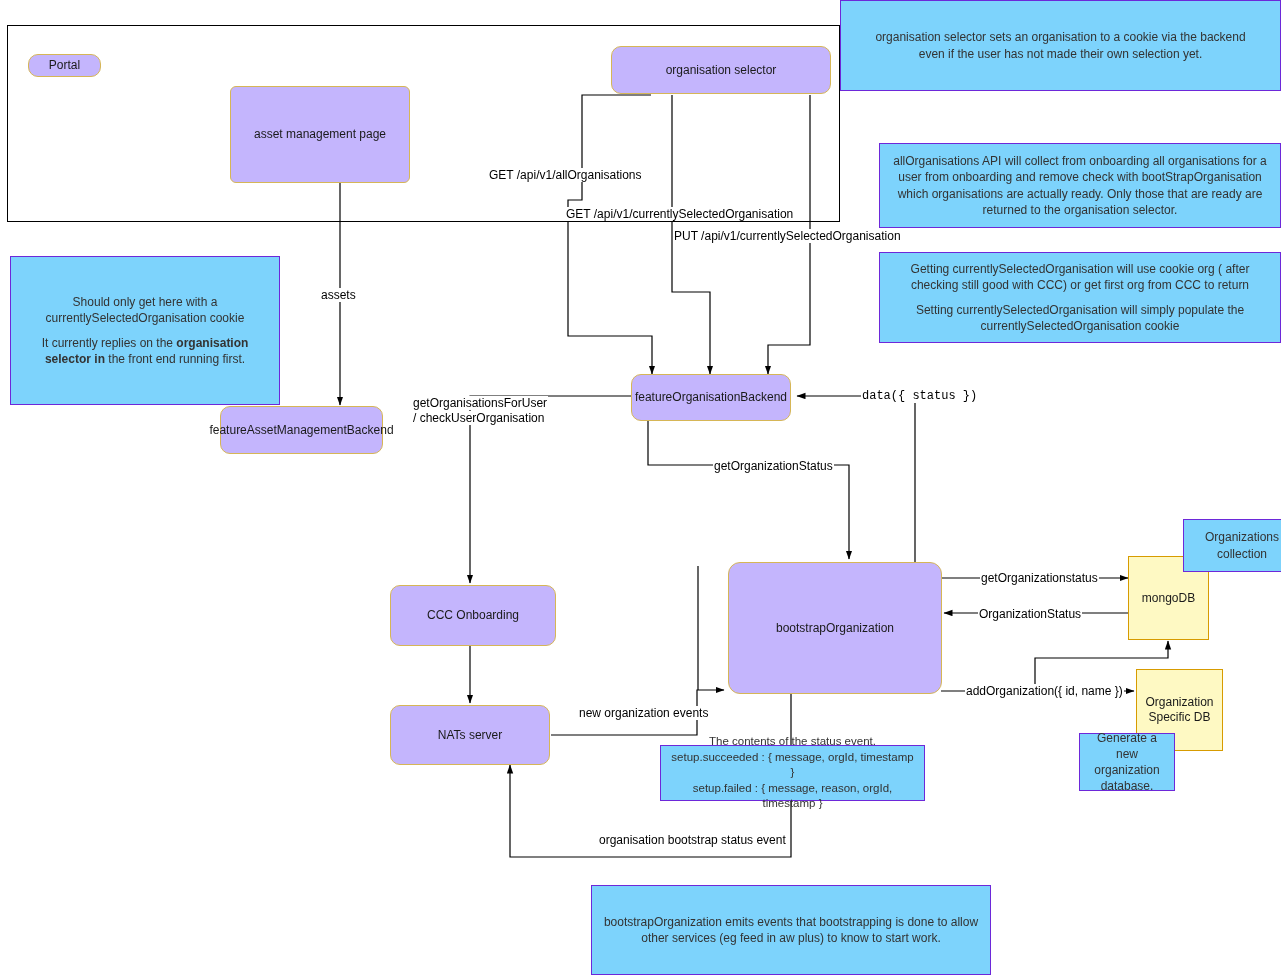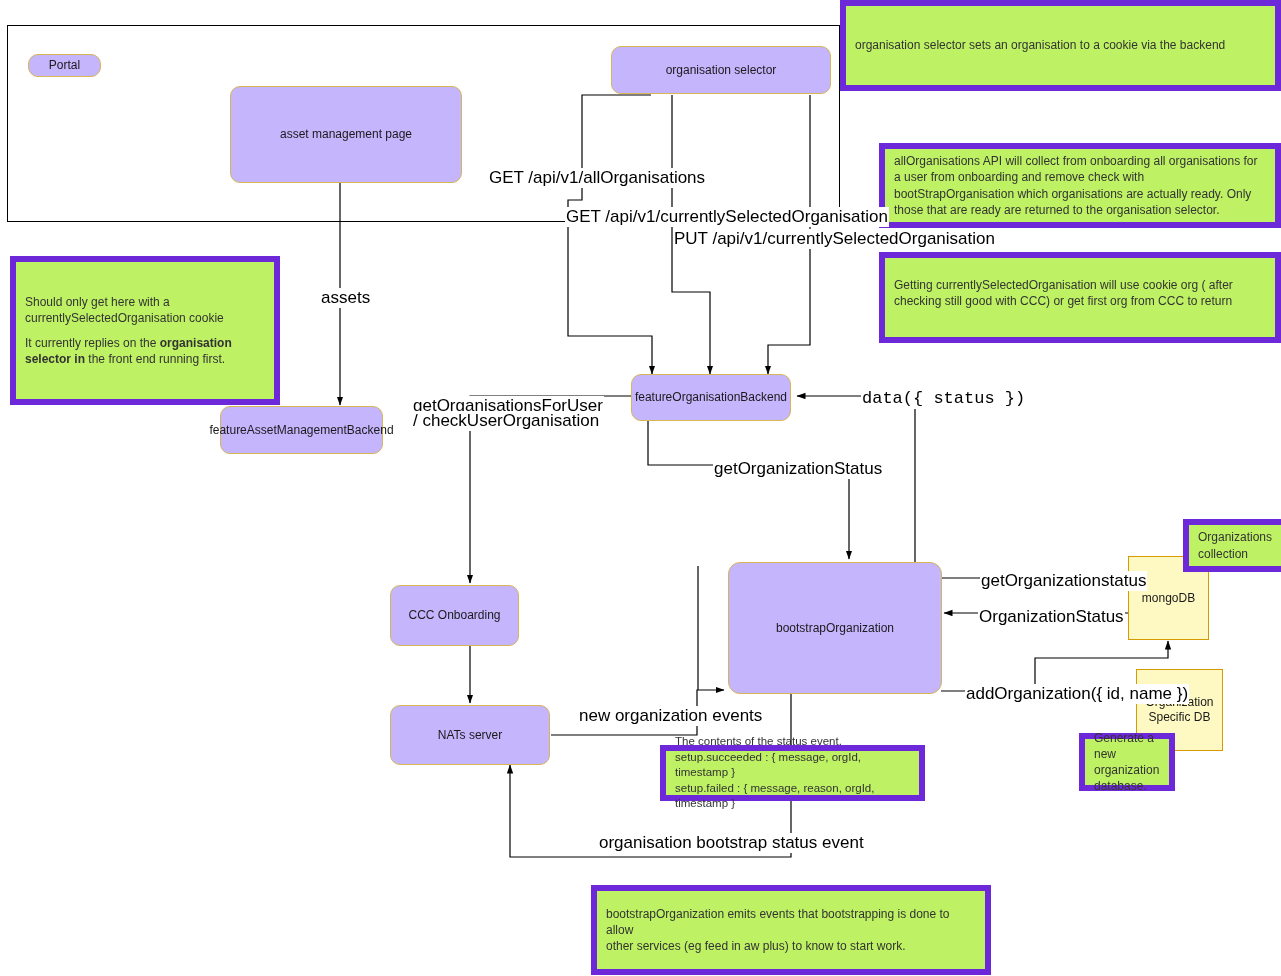--- a/index.html
+++ b/index.html
@@ -50,36 +50,36 @@
   }
   .node.frame {
     background: transparent;
     border: 1px solid #000000;
     border-radius: 0;
     display: block;
   }
   .note {
     position: absolute;
     box-sizing: border-box;
-    background: #bef264;
-    border: 6px solid #6d28d9;
+    background: #7dd3fc;
+    border: 1px solid #6d28d9;
     font-size: 12px;
     color: #333333;
     line-height: 1.35;
-    text-align: left;
+    text-align: center;
     display: flex;
     align-items: center;
     justify-content: center;
     padding: 6px 9px;
   }
   .note .inner { width: 100%; }
   .note b { font-weight: bold; }
   .elabel {
     position: absolute;
-    font-size: 17px;
+    font-size: 12px;
     color: #000000;
     background: #ffffff;
     line-height: 1.2;
     white-space: nowrap;
     padding: 0 1px;
   }
   .spacer { height: 9px; }
 </style>
 </head>
 <body>
@@ -125,37 +125,37 @@
       <path d="M791,690 L791,857 L510,857 L510,765" marker-end="url(#arrow)"></path>
     </g>
   </svg>
 
   <div class="node frame" style="left:7px; top:25px; width:833px; height:197px;"></div>
 
   <div class="node yellow" style="left:28px; top:54px; width:73px; height:23px;">
     <span>Portal</span>
   </div>
 
-  <div class="node yellow" style="left:230px; top:86px; width:232px; height:97px;">
+  <div class="node yellow" style="left:230px; top:86px; width:180px; height:97px;border-radius:6px;">
     <span>asset management page</span>
   </div>
 
   <div class="node yellow" style="left:611px; top:46px; width:220px; height:48px;">
     <span>organisation selector</span>
   </div>
 
   <div class="node yellow" style="left:220px; top:406px; width:163px; height:48px;">
     <span>featureAssetManagementBackend</span>
   </div>
 
   <div class="node yellow" style="left:631px; top:374px; width:160px; height:47px;text-align:right;">
     <span>featureOrganisationBackend</span>
   </div>
 
-  <div class="node yellow" style="left:390px; top:585px; width:129px; height:61px;text-align:right;">
+  <div class="node yellow" style="left:390px; top:585px; width:166px; height:61px;text-align:right;">
     <span>CCC Onboarding</span>
   </div>
 
   <div class="node yellow" style="left:390px; top:705px; width:160px; height:60px;">
     <span>NATs server</span>
   </div>
 
   <div class="node yellow" style="left:728px; top:562px; width:214px; height:132px; border-radius:12px;">
     <span>bootstrapOrganization</span>
   </div>
@@ -164,31 +164,33 @@
     <span>mongoDB</span>
   </div>
 
   <div class="node orange" style="left:1136px; top:669px; width:87px; height:82px; font-size:12px;">
     <span>Organization Specific DB</span>
   </div>
 
   <div class="note" style="left:840px; top:0px; width:441px; height:91px;">
     <div class="inner">
       <div>organisation selector sets an organisation to a cookie via the backend</div>
+      <div>even if the user has not made their own selection yet.</div>
     </div>
   </div>
 
   <div class="note" style="left:879px; top:143px; width:402px; height:85px;">
     <div class="inner">allOrganisations API will collect from onboarding all organisations for a user from onboarding and remove check with bootStrapOrganisation which organisations are actually ready.  Only those that are ready are returned to the organisation selector.</div>
   </div>
 
   <div class="note" style="left:879px; top:252px; width:402px; height:91px;">
     <div class="inner">
       <div>Getting currentlySelectedOrganisation will use cookie org ( after checking still good with CCC) or get first org from CCC to return</div>
       <div class="spacer"></div>
+      <div>Setting currentlySelectedOrganisation will simply populate the currentlySelectedOrganisation cookie</div>
     </div>
   </div>
 
   <div class="note" style="left:10px; top:256px; width:270px; height:149px;">
     <div class="inner">
       <div>Should only get here with a</div>
       <div>currentlySelectedOrganisation cookie</div>
       <div class="spacer"></div>
       <div><span>It currently replies on the </span><b>organisation selector in</b> the front end running first.</div>
     </div>

